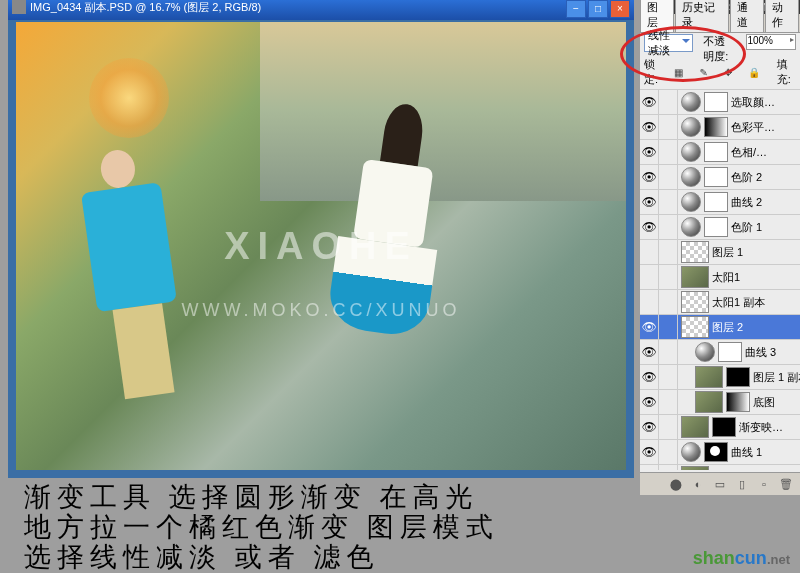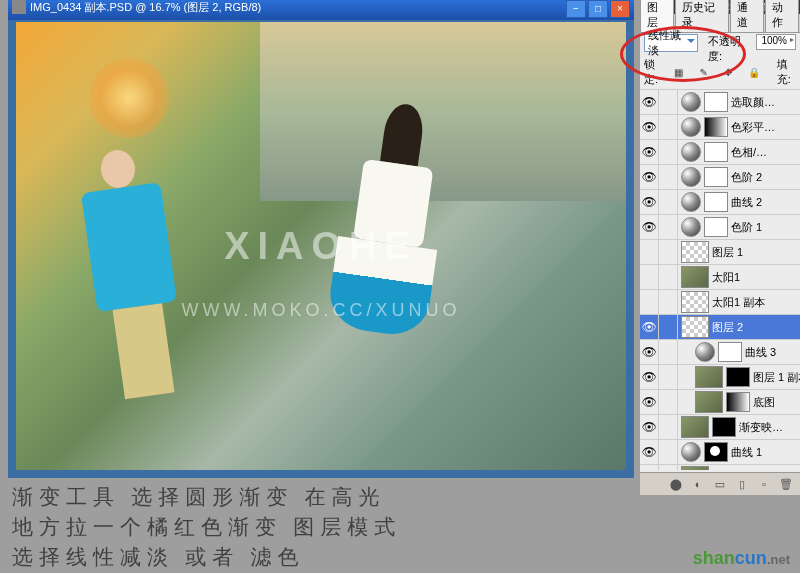--- a/index.html
+++ b/index.html
@@ -18,33 +18,33 @@
 .watermark{position:absolute;top:50%;left:50%;transform:translate(-50%,-50%);color:rgba(255,255,255,0.5);font-size:38px;font-weight:bold;letter-spacing:8px;text-align:left}
 .watermark-sub{position:absolute;top:62%;left:50%;transform:translateX(-50%);color:rgba(255,255,255,0.5);font-size:18px;letter-spacing:4px}
 .figure-m{position:absolute;bottom:18%;left:10%;width:110px;height:240px;transform:rotate(-8deg)}
 .figure-m .torso{width:80px;height:120px;background:#2ab0d8;border-radius:8px;margin:0 auto}
 .figure-m .head{width:34px;height:38px;background:#e8c8a8;border-radius:50%;margin:0 auto}
 .figure-m .legs{width:50px;height:90px;background:#d8c888;margin:0 auto}
 .figure-f{position:absolute;bottom:22%;left:52%;width:110px;height:260px;transform:rotate(8deg)}
 .figure-f .hair{width:38px;height:60px;background:#2a2018;border-radius:50% 50% 0 0;margin:-8px auto 0}
 .figure-f .torso{width:70px;height:80px;background:#f8f8f0;border-radius:8px;margin:0 auto}
 .figure-f .skirt{width:100px;height:90px;background:linear-gradient(to bottom,#f8f8f0 40%,#1a98c8 40%);border-radius:0 0 40% 40%;margin:0 auto}
-.instructions{position:absolute;left:12px;top:482px;font-size:21px;color:#404040;letter-spacing:6px;line-height:30px;font-family:SimSun,serif}
+.instructions{position:absolute;left:24px;top:482px;font-size:27px;color:#000000;letter-spacing:6px;line-height:30px;font-family:SimSun,serif}
 .logo{position:absolute;right:10px;bottom:4px;font-size:18px;font-weight:bold}
 .logo .g{color:#4a9838}.logo .b{color:#2878c8}.logo .net{font-size:13px;color:#666}
 .panels{position:absolute;right:0;top:0;width:160px;height:495px;background:#ececec}
 .forum-bar{height:14px;background:#3a3a3a;color:#ccc;font-size:10px;display:flex;align-items:center;padding:0 4px;justify-content:space-between}
 .tabs{display:flex;height:18px;background:#d4d0c8;border-bottom:1px solid #999;font-size:11px;align-items:flex-end}
 .tab{padding:2px 6px;background:#ececec;border:1px solid #999;border-bottom:none;margin-right:1px;border-radius:3px 3px 0 0;cursor:pointer}
 .tab.active{background:#f8f8f8}
 .circle-highlight{position:absolute;top:26px;left:-20px;width:120px;height:50px;border:3px solid #d82828;border-radius:50%;pointer-events:none;z-index:10}
 .panel-row{display:flex;height:20px;padding:1px 4px;font-size:11px;gap:10px}
 .dropdown{background:#fff;border:1px solid #7a9ac8;height:16px;font-size:11px;padding:0 14px 0 3px;position:relative;display:inline-flex;align-items:center}
 .dropdown::after{content:"";position:absolute;right:2px;top:4px;border:4px solid transparent;border-top-color:#4a78c8}
-.pct-input{width:38px;height:14px;background:#fff;border:1px solid #999;font-size:10px;text-align:right;padding-right:8px;position:relative}
+.pct-input{width:38px;height:14px;background:#fff;border:1px solid #999;font-size:10px;text-align:right;padding-right:22px;position:relative}
 .pct-input::after{content:"▸";position:absolute;right:1px;top:0;font-size:8px;color:#666}
 .lock-row{display:flex;align-items:center;gap:16px;padding:2px 4px;font-size:11px;border-bottom:1px solid #ccc}
 .lock-ico{width:14px;height:14px;display:inline-flex;align-items:center;justify-content:center;font-size:10px;color:#444}
 .layers{overflow-y:auto;height:380px}
 .layer{display:flex;align-items:center;height:24px;border-bottom:1px solid #ccc;font-size:11px;background:#ececec}
 .layer.selected{background:#4a78d8;color:#fff}
 .layer .vis{width:18px;height:24px;border-right:1px solid #ccc;display:flex;align-items:center;justify-content:center;font-size:12px}
 .layer .link{width:18px;height:24px;border-right:1px solid #ccc}
 .layer .thumb{width:26px;height:20px;background:#fff;border:1px solid #888;margin:0 3px;flex-shrink:0}
 .layer .thumb.checker{background:repeating-conic-gradient(#ccc 0 25%,#fff 0 50%) 0 0/8px 8px}

